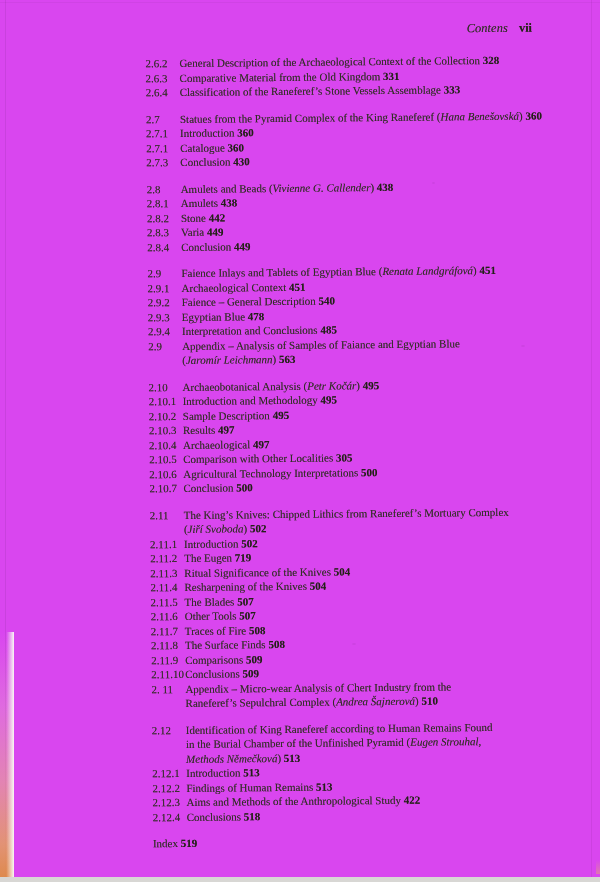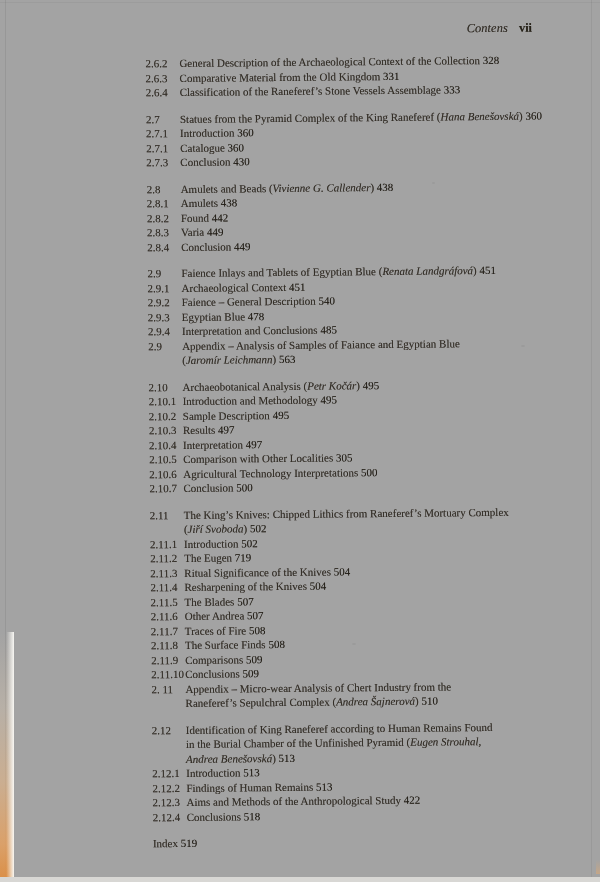--- a/index.html
+++ b/index.html
@@ -7,21 +7,21 @@
     padding: 0;
     width: 600px;
     height: 882px;
     background: #f8f7f3;
     overflow: hidden;
   }
   .page {
     position: relative;
     width: 600px;
     height: 882px;
-    background: #a3a3a3;
+    background: #d946ef;
     font-family: "Liberation Serif", serif;
     color: #332e27;
     overflow: hidden;
   }
   
   .edge-line-left {
     position: absolute; left: 5px; top: 0; width: 1px; height: 100%;
     background: rgba(0,0,0,0.07);
   }
   .edge-line-right {
@@ -74,21 +74,21 @@
 
   .toc {
     position: absolute; left: 149px; top: 56px; width: 412px;
     font-size: 11px; line-height: 14.5px;
   }
   .block { margin-bottom: 12px; }
   .row { display: flex; align-items: baseline; }
   .num { flex: 0 0 34px; white-space: nowrap; }
   .txt { flex: 1 1 auto; white-space: nowrap; }
   .s-i { font-style: italic; }
-  .s-b { font-weight: normal; color: #242019; }
+  .s-b { font-weight: bold; color: #242019; }
 </style>
 </head>
 <body>
 
 <div class="page">
   <div class="edge-line-top"></div>
   <div class="edge-line-left"></div>
   <div class="edge-line-right"></div>
 
   <div class="content">
@@ -133,21 +133,21 @@
           <div class="row">
             <span class="num">2.8</span>
             <span class="txt"><span class="s-n">Amulets and Beads (</span><span class="s-i">Vivienne G. Callender</span><span class="s-n">) </span><span class="s-b">438</span></span>
           </div>
           <div class="row">
             <span class="num">2.8.1</span>
             <span class="txt"><span class="s-n">Amulets </span><span class="s-b">438</span></span>
           </div>
           <div class="row">
             <span class="num">2.8.2</span>
-            <span class="txt"><span class="s-n">Found </span><span class="s-b">442</span></span>
+            <span class="txt"><span class="s-n">Stone </span><span class="s-b">442</span></span>
           </div>
           <div class="row">
             <span class="num">2.8.3</span>
             <span class="txt"><span class="s-n">Varia </span><span class="s-b">449</span></span>
           </div>
           <div class="row">
             <span class="num">2.8.4</span>
             <span class="txt"><span class="s-n">Conclusion </span><span class="s-b">449</span></span>
           </div>
         </div>
@@ -193,21 +193,21 @@
           <div class="row">
             <span class="num">2.10.2</span>
             <span class="txt"><span class="s-n">Sample Description </span><span class="s-b">495</span></span>
           </div>
           <div class="row">
             <span class="num">2.10.3</span>
             <span class="txt"><span class="s-n">Results </span><span class="s-b">497</span></span>
           </div>
           <div class="row">
             <span class="num">2.10.4</span>
-            <span class="txt"><span class="s-n">Interpretation </span><span class="s-b">497</span></span>
+            <span class="txt"><span class="s-n">Archaeological </span><span class="s-b">497</span></span>
           </div>
           <div class="row">
             <span class="num">2.10.5</span>
             <span class="txt"><span class="s-n">Comparison with Other Localities </span><span class="s-b">305</span></span>
           </div>
           <div class="row">
             <span class="num">2.10.6</span>
             <span class="txt"><span class="s-n">Agricultural Technology Interpretations </span><span class="s-b">500</span></span>
           </div>
           <div class="row">
@@ -239,21 +239,21 @@
           <div class="row">
             <span class="num">2.11.4</span>
             <span class="txt"><span class="s-n">Resharpening of the Knives </span><span class="s-b">504</span></span>
           </div>
           <div class="row">
             <span class="num">2.11.5</span>
             <span class="txt"><span class="s-n">The Blades </span><span class="s-b">507</span></span>
           </div>
           <div class="row">
             <span class="num">2.11.6</span>
-            <span class="txt"><span class="s-n">Other Andrea </span><span class="s-b">507</span></span>
+            <span class="txt"><span class="s-n">Other Tools </span><span class="s-b">507</span></span>
           </div>
           <div class="row">
             <span class="num">2.11.7</span>
             <span class="txt"><span class="s-n">Traces of Fire </span><span class="s-b">508</span></span>
           </div>
           <div class="row">
             <span class="num">2.11.8</span>
             <span class="txt"><span class="s-n">The Surface Finds </span><span class="s-b">508</span></span>
           </div>
           <div class="row">
@@ -277,21 +277,21 @@
           <div class="row">
             <span class="num">2.12</span>
             <span class="txt"><span class="s-n">Identification of King Raneferef according to Human Remains Found</span></span>
           </div>
           <div class="row">
             <span class="num"></span>
             <span class="txt"><span class="s-n">in the Burial Chamber of the Unfinished Pyramid (</span><span class="s-i">Eugen Strouhal,</span></span>
           </div>
           <div class="row">
             <span class="num"></span>
-            <span class="txt"><span class="s-i">Andrea Benešovská</span><span class="s-n">) </span><span class="s-b">513</span></span>
+            <span class="txt"><span class="s-i">Methods Němečková</span><span class="s-n">) </span><span class="s-b">513</span></span>
           </div>
           <div class="row">
             <span class="num">2.12.1</span>
             <span class="txt"><span class="s-n">Introduction </span><span class="s-b">513</span></span>
           </div>
           <div class="row">
             <span class="num">2.12.2</span>
             <span class="txt"><span class="s-n">Findings of Human Remains </span><span class="s-b">513</span></span>
           </div>
           <div class="row">

